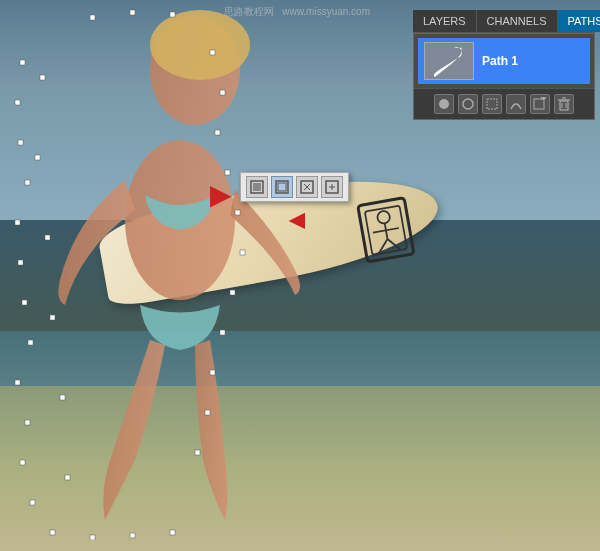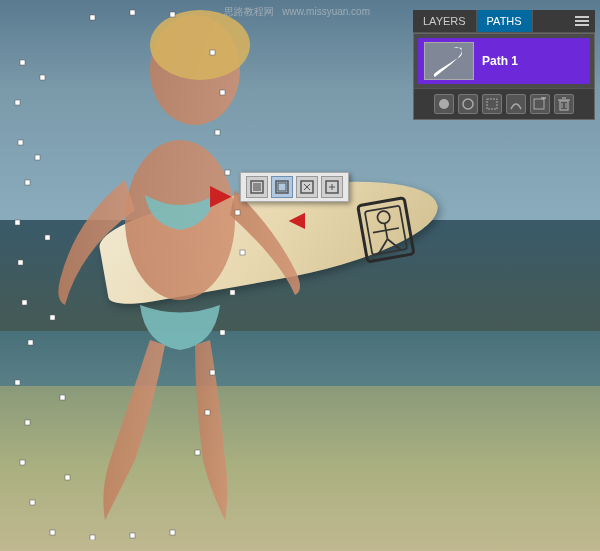--- a/index.html
+++ b/index.html
@@ -113,21 +113,21 @@
     
     .panel-body {
       background: #4a4a4a;
       border: 1px solid #666;
     }
 
     
     .path-item {
       display: flex;
       align-items: center;
-      background: #6d28d9;
+      background: #3b82f6;
       padding: 4px 6px;
       margin: 4px;
       cursor: pointer;
     }
 
     .path-thumbnail {
       width: 50px;
       height: 38px;
       background: #8090a0;
       border: 1px solid #aaa;
@@ -392,20 +392,21 @@
   <div class="watermark">
     <span>思路教程网</span> &nbsp;
     <span>www.missyuan.com</span>
   </div>
 </div>
 
 <div class="panels-container">
 
   <div class="panel-tabs">
     <div class="panel-tab">LAYERS</div>
+    <div class="panel-tab">CHANNELS</div>
     <div class="panel-tab active">PATHS</div>
     <div class="panel-tab-icons">
       <div class="panel-menu-icon">
         <span></span>
           <span></span>
           <span></span>
       </div>
     </div>
   </div>
 

